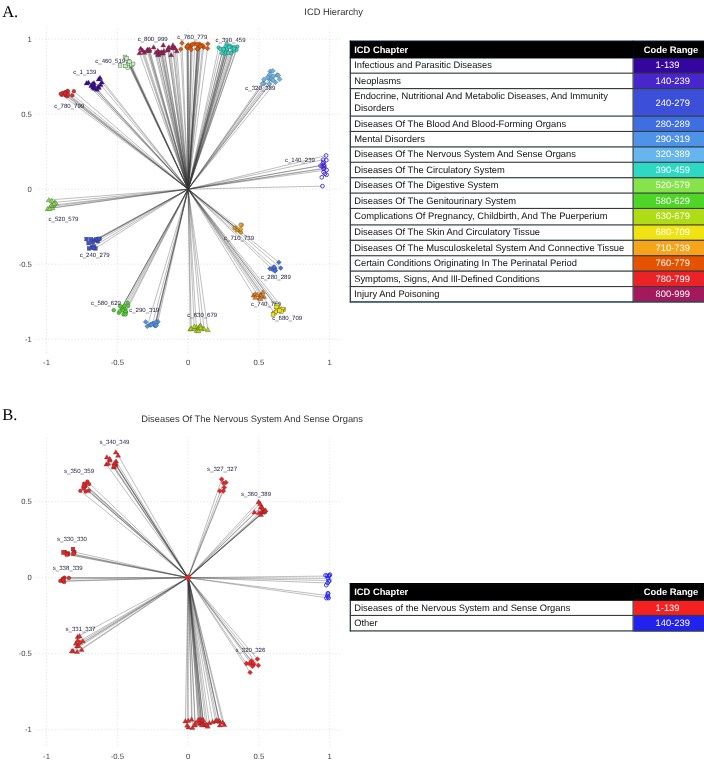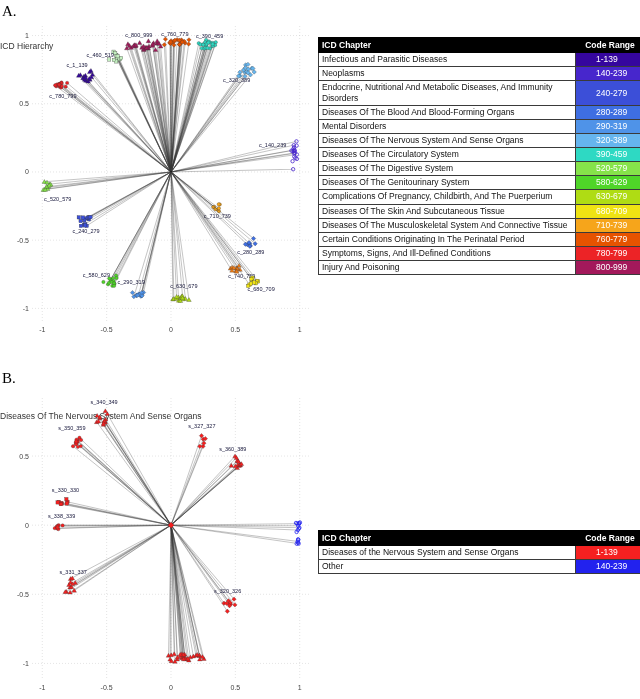--- a/index.html
+++ b/index.html
@@ -6,22 +6,22 @@
   body { background:#ffffff; font-family:"Liberation Sans", sans-serif; }
   #page {
     position:relative; width:640px; height:699px; background:#ffffff;
     overflow:hidden;
   }
   .panel-label {
     position:absolute; font-family:"Liberation Serif", serif;
     font-size:15px; color:#000;
   }
   .plot-title {
-    position:absolute; font-size:8.5px; color:#333; text-align:left;
-    width:330px; left:0;margin-top:35px;
+    position:absolute; font-size:8.5px; color:#333; text-align:right;
+    width:330px; left:0;
   }
   svg.plot { position:absolute; }
   .legend-table {
     position:absolute; border-collapse:collapse; width:327px;
     table-layout:fixed; background:#0369a1;
   }
   .legend-table th {
     background:#000; color:#fff; text-align:left; padding:2px 3px;
     font-size:8.5px; border:1px solid #000; font-weight:bold;
   }
@@ -652,21 +652,21 @@
         </tr>
         <tr>
           <td>Diseases Of The Genitourinary System</td>
           <td class="range" style="background: rgb(79, 213, 40);">580-629</td>
         </tr>
         <tr>
           <td>Complications Of Pregnancy, Childbirth, And The Puerperium</td>
           <td class="range" style="background: rgb(175, 220, 20);">630-679</td>
         </tr>
         <tr>
-          <td>Diseases Of The Skin And Subcutaneous Tissue</td>
+          <td>Diseases Of The Skin And Circulatory Tissue</td>
           <td class="range" style="background: rgb(239, 227, 19);">680-709</td>
         </tr>
         <tr>
           <td>Diseases Of The Musculoskeletal System And Connective Tissue</td>
           <td class="range" style="background: rgb(246, 165, 27);">710-739</td>
         </tr>
         <tr>
           <td>Certain Conditions Originating In The Perinatal Period</td>
           <td class="range" style="background: rgb(230, 83, 0);">760-779</td>
         </tr>

